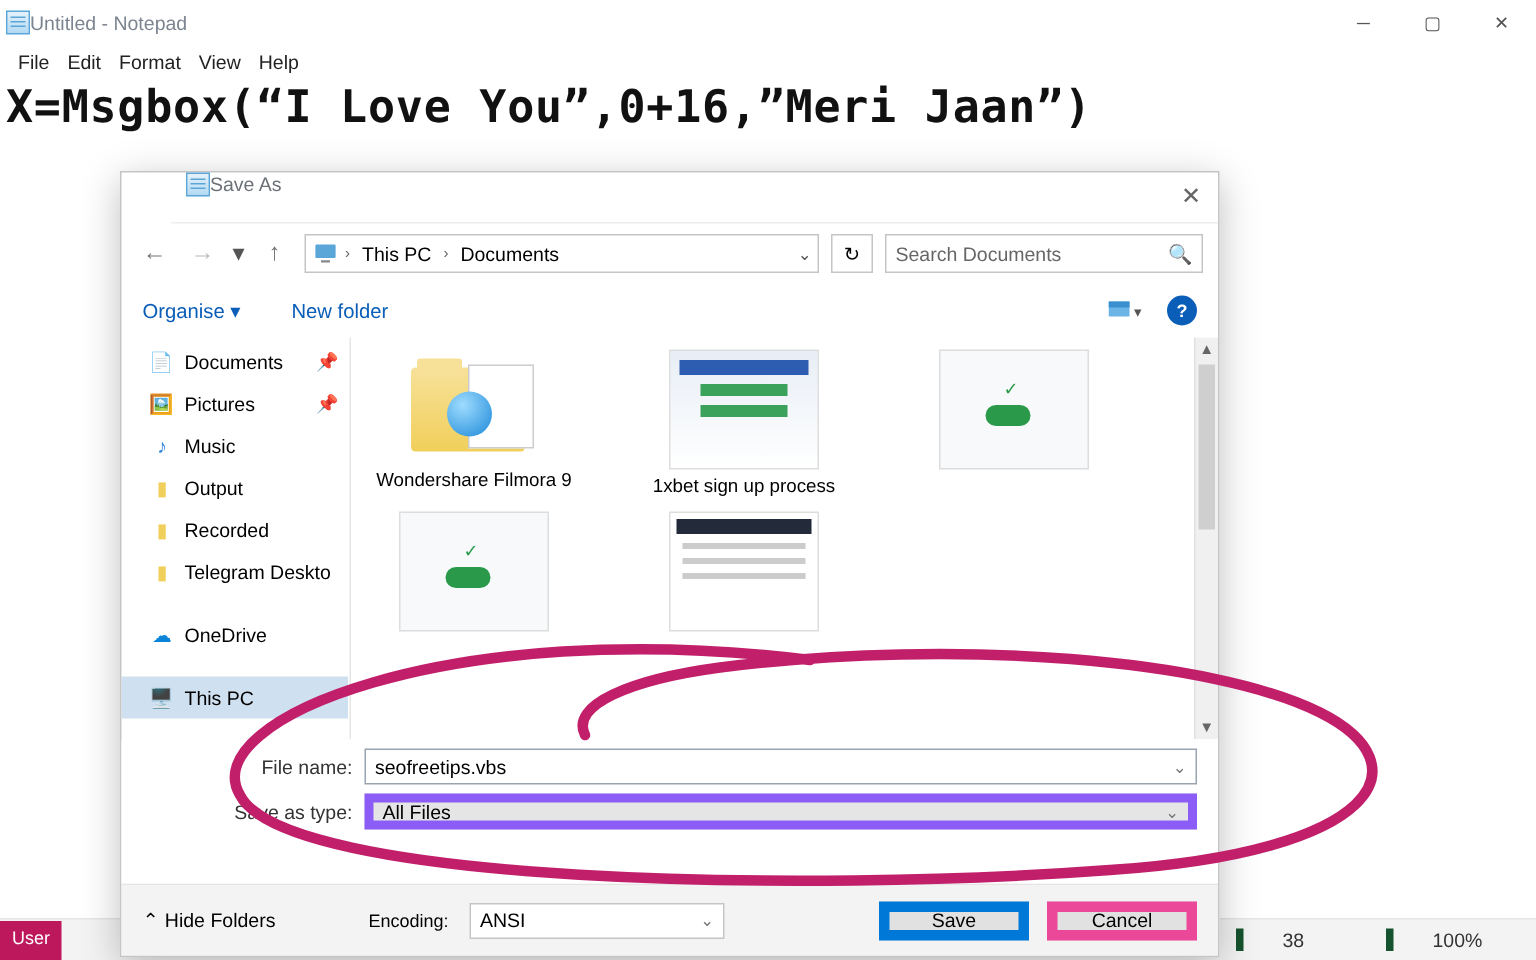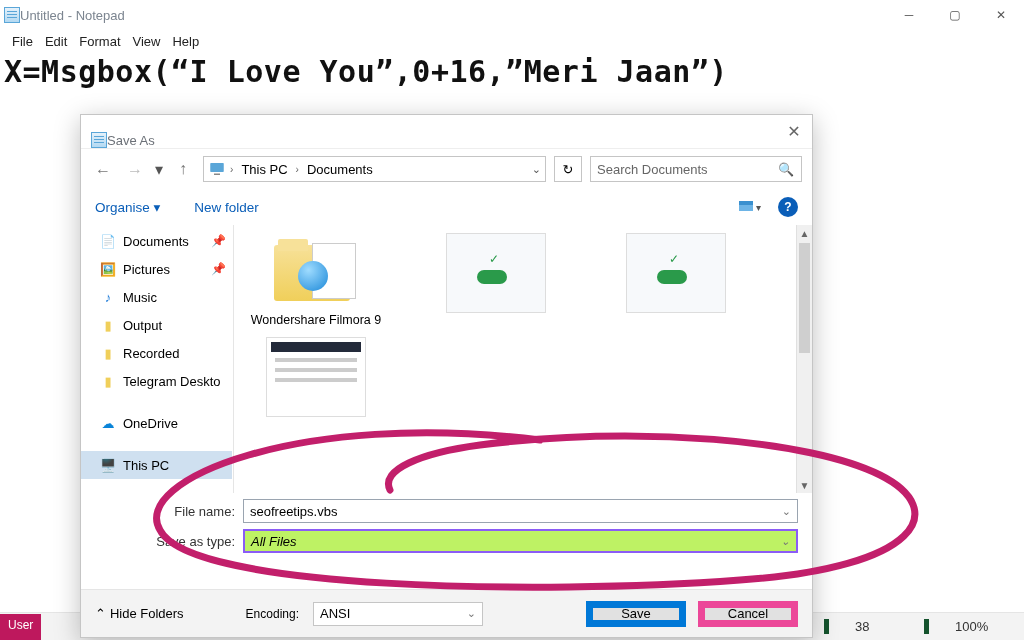--- a/index.html
+++ b/index.html
@@ -16,21 +16,21 @@
 
   .editor { padding: 2px 4px; font-family: "Consolas", monospace; font-weight: 700; font-size: 30px; letter-spacing: 0.5px; color: #111; }
 
   
   .statusbar { position: absolute; left: 0; right: 0; bottom: 0; height: 28px; border-top: 1px solid #e5e5e5; background: #f3f3f3; display: flex; align-items: center; justify-content: flex-end; font-size: 13px; color: #333; }
   .statusbar .cell { width: 100px; border-left: 5px solid #14532d; padding-left: 26px; }
 
   
   .dialog { position: absolute; left: 80px; top: 114px; width: 733px; height: 524px; background: #fff; border: 1px solid #c5c5c5; box-shadow: 0 6px 24px rgba(0,0,0,0.25); display: flex; flex-direction: column; }
 
-  .dlg-titlebar { height: 34px; display: flex; align-items: flex-end; padding: 0 10px; border-bottom: 1px solid #eee; position: relative; }
+  .dlg-titlebar { height: 34px; display: flex; align-items: flex-start; padding: 0 10px; border-bottom: 1px solid #eee; position: relative; margin-left: 33px; }
   .dlg-title { color: #6c7178; font-size: 13px; }
   .dlg-close { position: absolute; right: 8px; top: 6px; width: 20px; height: 20px; display:flex; align-items:center; justify-content:center; color:#666; }
 
   .dlg-nav { height: 40px; display: flex; align-items: center; padding: 4px 10px; gap: 8px; }
   .nav-back, .nav-fwd, .nav-up { width: 24px; height: 24px; display:flex; align-items:center; justify-content:center; color:#777; }
   .nav-fwd { color:#bbb; }
   .addrbar { flex:1; height:26px; border:1px solid #c5c5c5; display:flex; align-items:center; padding:0 4px; font-size:13px; gap:2px; background:#fff; }
   .addrbar .pc-icon { width:18px; height:18px; }
   .addrbar .crumb { padding: 0 4px; }
   .addrbar .sep { color:#666; font-size:10px; padding:0 2px; }
@@ -60,21 +60,21 @@
 
   .scrollbar-v { position:absolute; right:0; top:0; bottom:0; width:16px; background:#f0f0f0; border-left:1px solid #e0e0e0; }
   .scrollbar-v .arrow { height:16px; display:flex; align-items:center; justify-content:center; font-size:10px; color:#666; }
   .scrollbar-v .thumb { position:absolute; left:2px; right:2px; top:18px; height:110px; background:#cfcfcf; }
 
   
   .dlg-form { padding: 6px 14px 0 14px; display:flex; flex-direction:column; gap:6px; background:#fff; position:relative; z-index:3; }
   .form-row { display:flex; align-items:center; gap:8px; }
   .form-row .lbl { width:140px; text-align:right; font-size:13px; color:#333; }
   .form-row .field { flex:1; height:24px; border:1px solid #9aa4b0; padding:0 6px; font-size:13px; display:flex; align-items:center; justify-content:space-between; background:#fff; }
-  .form-row .field.type { background:#bef264; border:2px solid #8b5cf6;font-style:italic; }
+  .form-row .field.type { background:#e5e5e5; border:6px solid #8b5cf6; }
 
   .dlg-footer { height:48px; display:flex; align-items:center; padding:0 14px; gap:14px; border-top:1px solid #e5e5e5; background:#f3f3f3; }
   .hide-folders { font-size:13px; display:flex; align-items:center; gap:4px; }
   .enc-lbl { font-size:12px; margin-left:48px; }
   .enc-field { width:170px; height:24px; border:1px solid #c5c5c5; background:#fff; display:flex; align-items:center; padding:0 6px; font-size:13px; justify-content:space-between; }
   .btn { width:100px; height:26px; border:7px solid #ec4899; background:#e1e1e1; display:flex; align-items:center; justify-content:center; font-size:13px; }
   .btn.primary { border-color:#0078d7; }
   .footer-right { margin-left:auto; display:flex; gap:12px; }
 
   
@@ -210,20 +210,28 @@
         <div class="arrow" style="position:absolute;bottom:0;left:0;right:0">▼</div>
       </div>
       <div class="filepane-inner">
         <div class="file-item">
           <div class="folder-big">
               <div class="paper"></div>
               <div class="globe"></div>
             </div>
           <div class="label">Wondershare Filmora 9</div>
         </div>
+        <div class="file-item">
+          <div class="thumb" style="background:linear-gradient(#e8eef6,#fff);">
+              <div style="position:absolute;left:6px;right:6px;top:6px;height:10px;background:#2c5db0"></div>
+              <div style="position:absolute;left:20px;right:20px;top:22px;height:8px;background:#3aa25a"></div>
+              <div style="position:absolute;left:20px;right:20px;top:36px;height:8px;background:#3aa25a"></div>
+            </div>
+          <div class="label">1xbet sign up process</div>
+        </div>
 
         <div class="file-item">
           <div class="thumb">
               <div style="position:absolute;left:30px;top:36px;width:30px;height:14px;border-radius:7px;background:#2a9a4a"></div>
               <div style="position:absolute;left:42px;top:18px;color:#2a9a4a;font-size:12px">✓</div>
             </div>
         </div>
         <div class="file-item">
           <div class="thumb">
               <div style="position:absolute;left:30px;top:36px;width:30px;height:14px;border-radius:7px;background:#2a9a4a"></div>

